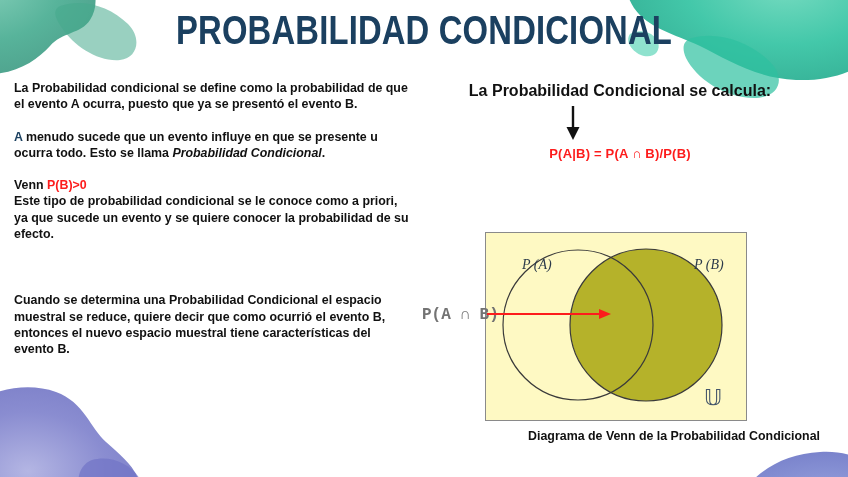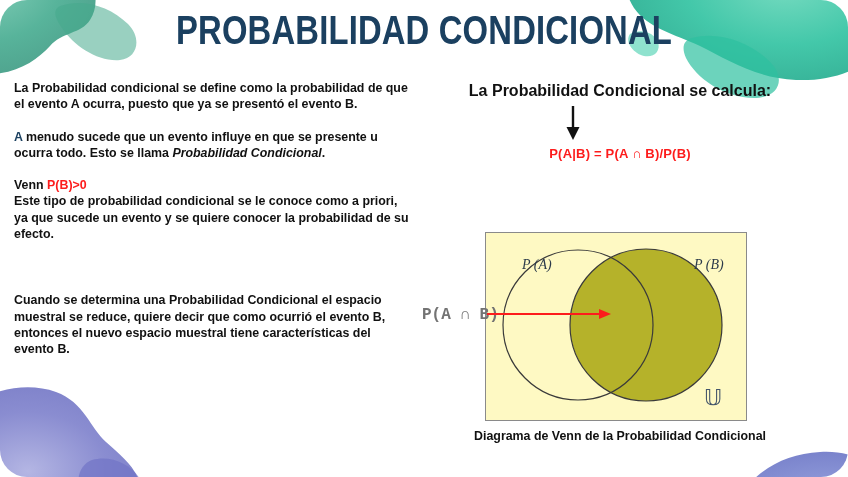--- a/index.html
+++ b/index.html
@@ -7,21 +7,20 @@
     padding: 0;
     background: #ffffff;
   }
   #slide {
     position: relative;
     width: 848px;
     height: 477px;
     background: #ffffff;
     overflow: hidden;
     font-family: "Liberation Sans", sans-serif;
-    border-radius: 27px;
   }
 
   
   .wc { position: absolute; pointer-events: none; }
 
   #wc-topleft  { left: -58px;  top: -46px;  width: 215px; height: 150px; }
   #wc-topright { right: -38px; top: -58px;  width: 290px; height: 160px; }
   #wc-botleft  { left: -40px;  bottom: -48px; width: 220px; height: 145px; }
   #wc-botright { right: -30px; bottom: -36px; width: 150px; height: 95px; }
 
@@ -116,21 +115,21 @@
     left: 487px;
     top: 305px;
     width: 126px;
     height: 18px;
   }
   #venn-caption {
     position: absolute;
     left: 420px;
     top: 429px;
     width: 400px;
-    text-align: center;
+    text-align: right;
     font-size: 12.4px;
     font-weight: bold;
     color: #111111;
   }
 </style>
 </head>
 <body>
 
 <div id="slide">
 

